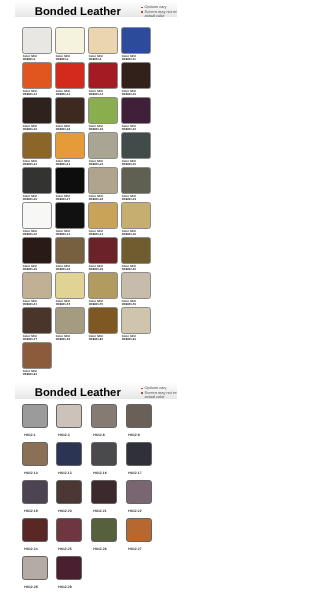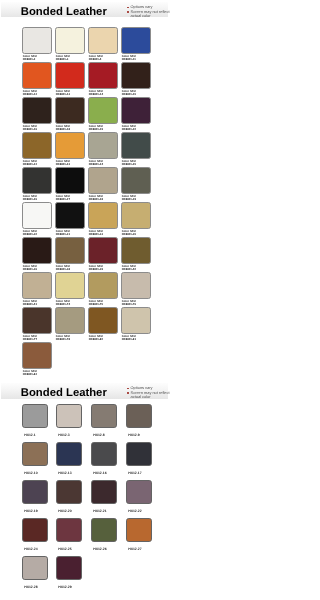--- a/index.html
+++ b/index.html
@@ -6,21 +6,21 @@
   * { box-sizing: border-box; margin:0; padding:0; }
   html,body { width:177px; height:600px; }
   body {
     background:#ffffff;
     font-family:"Liberation Sans", sans-serif;
     overflow:hidden;
     -webkit-font-smoothing:antialiased;
     text-rendering:geometricPrecision;
   }
   .page { position:relative; width:177px; height:600px; background:#fff; }
-  .hdr { position:absolute; left:1px; width:167px;
+  .hdr { position:absolute; left:15px; width:167px;
          background:linear-gradient(180deg,#fdfdfd 0%,#f6f6f6 35%,#ececec 75%,#e6e6e6 100%);
   }
   .hdr-title { position:absolute; font-weight:bold; color:#000;
                white-space:nowrap; }
   .notes { position:absolute; }
   .note { position:relative; padding-left:3.6px; color:#4b4b4b; }
   .note .bullet { position:absolute; left:0.3px; width:1.3px; height:1.3px;
                   background:#9e3028; border-radius:50%; }
   .cell { position:absolute; }
   .sw { position:absolute; left:0; top:0; }

